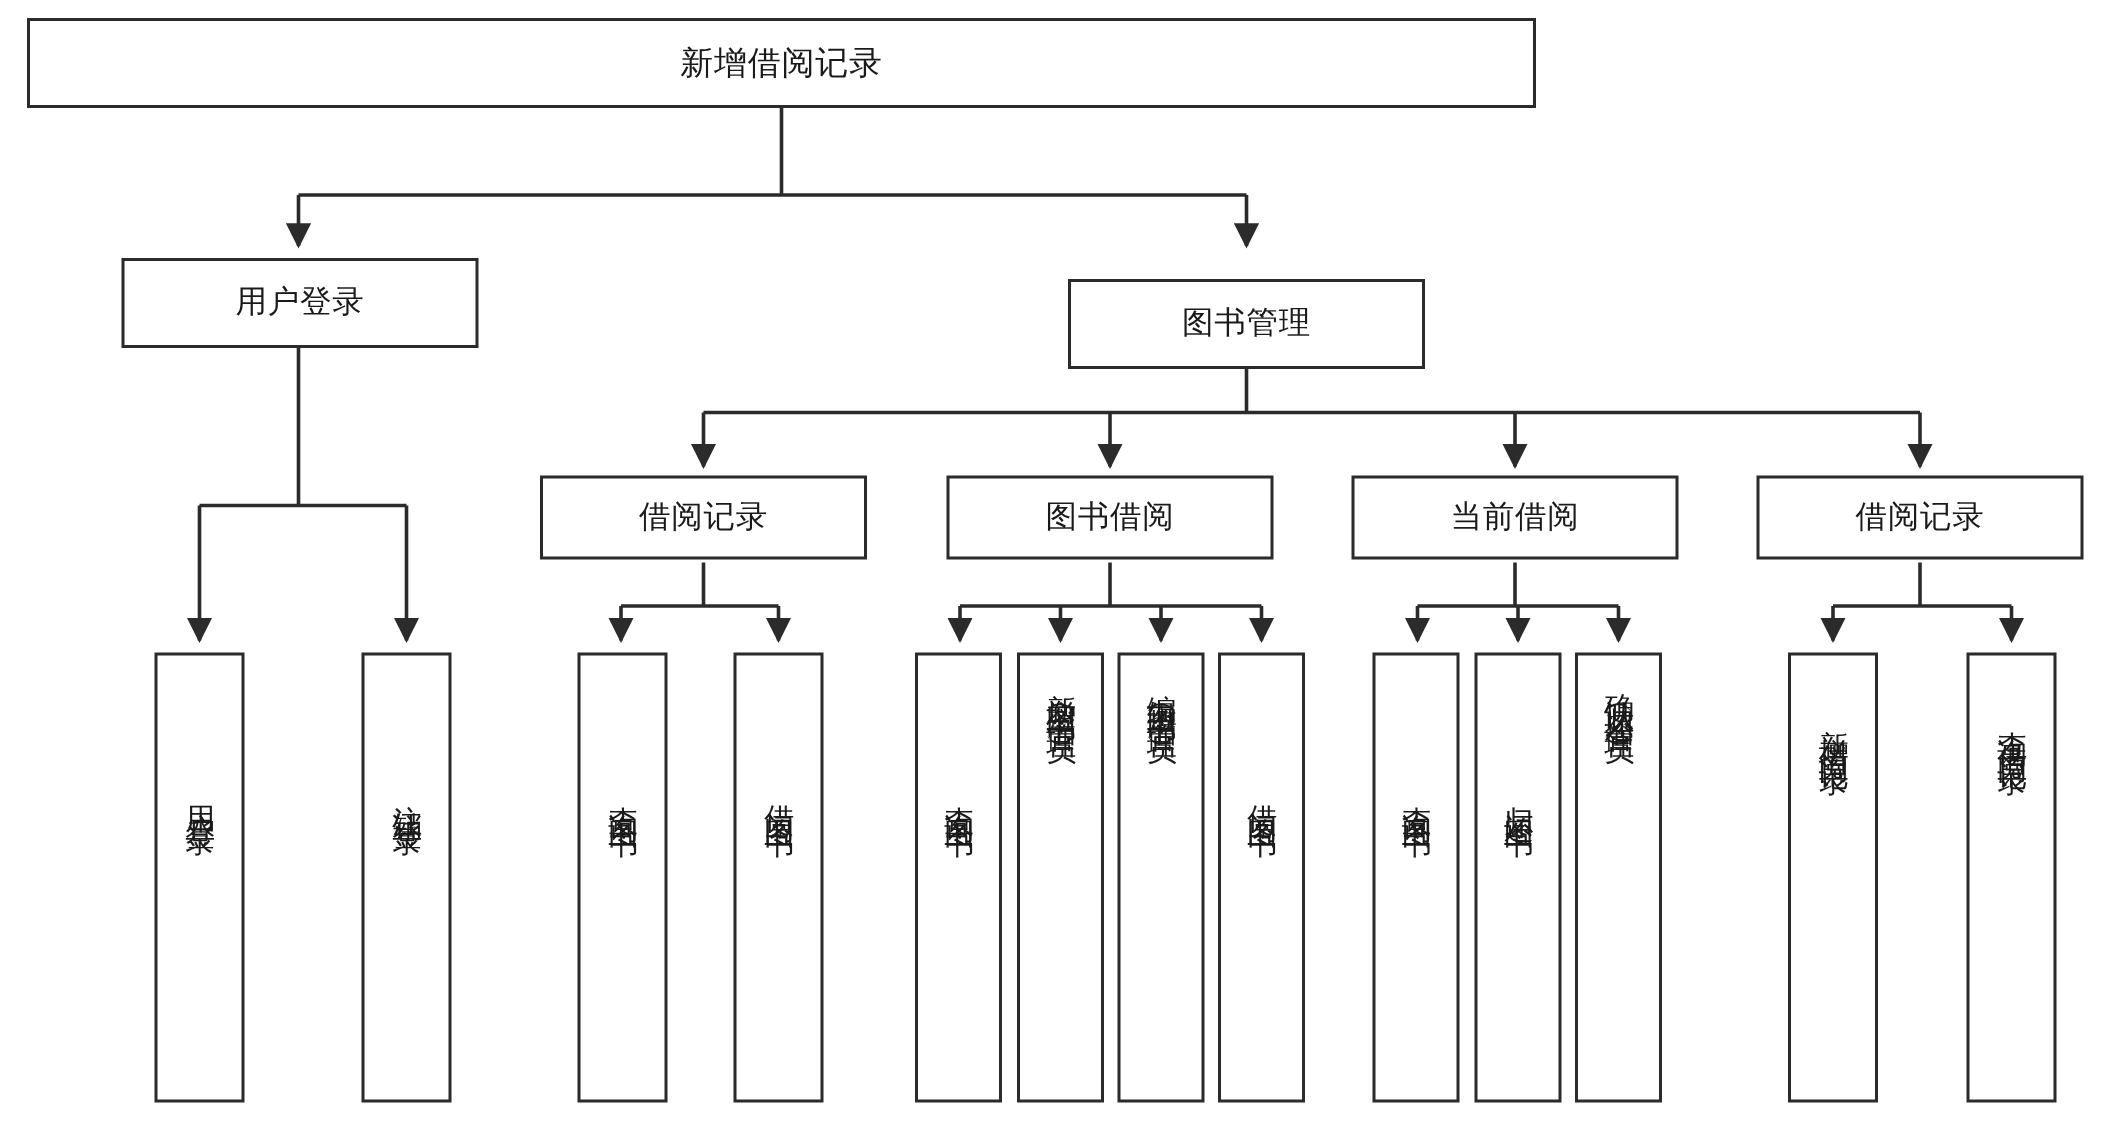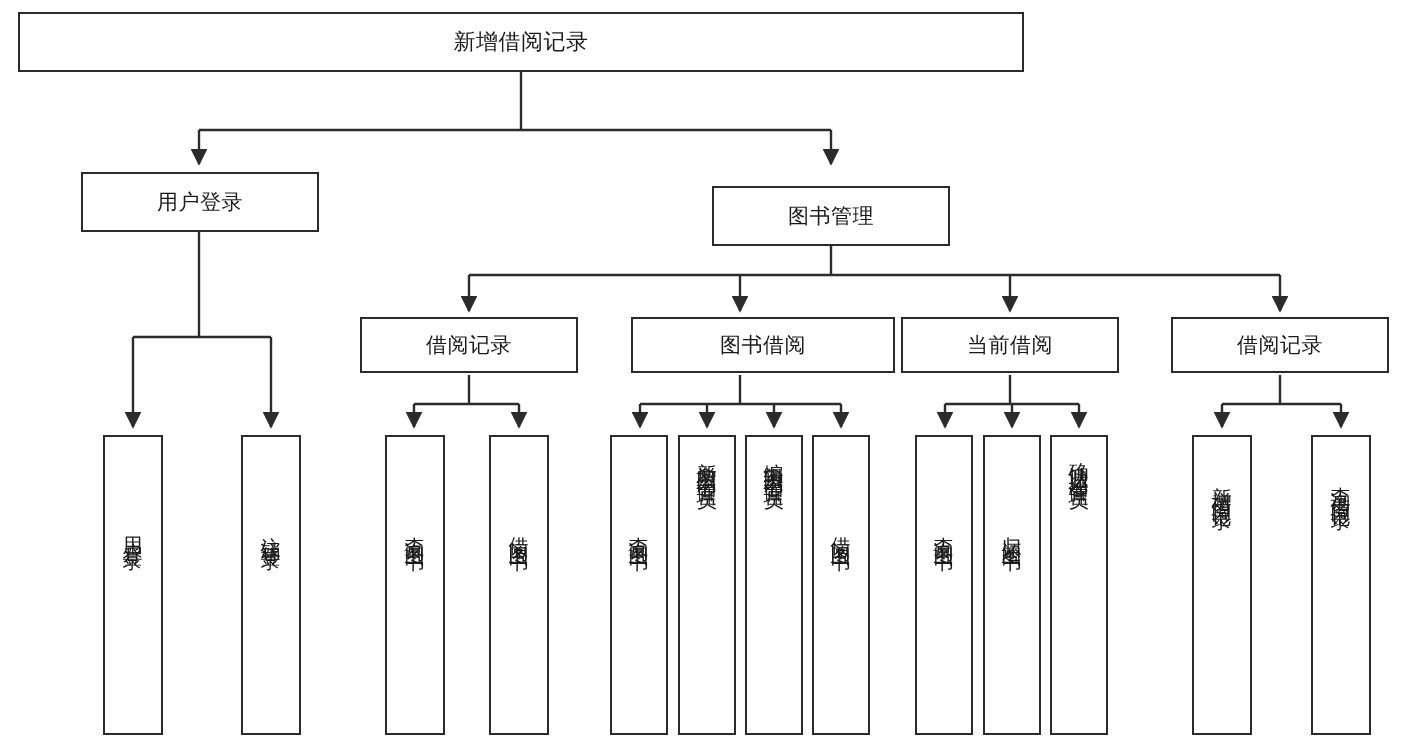--- a/index.html
+++ b/index.html
@@ -150,21 +150,21 @@
   </div>
 
   <div class="node h" style="left:712px; top:172px; width:238px; height:60px;margin-top:14px;">
     <span class="node-label">图书管理</span>
   </div>
 
   <div class="node h" style="left:360px; top:317px; width:218px; height:56px;">
     <span class="node-label">借阅记录</span>
   </div>
 
-  <div class="node h" style="left:631px; top:317px; width:264px; height:56px;">
+  <div class="node h" style="left:631px; top:317px; width:218px; height:56px;">
     <span class="node-label">图书借阅</span>
   </div>
 
   <div class="node h" style="left:901px; top:317px; width:218px; height:56px;">
     <span class="node-label">当前借阅</span>
   </div>
 
   <div class="node h" style="left:1171px; top:317px; width:218px; height:56px;">
     <span class="node-label">借阅记录</span>
   </div>

